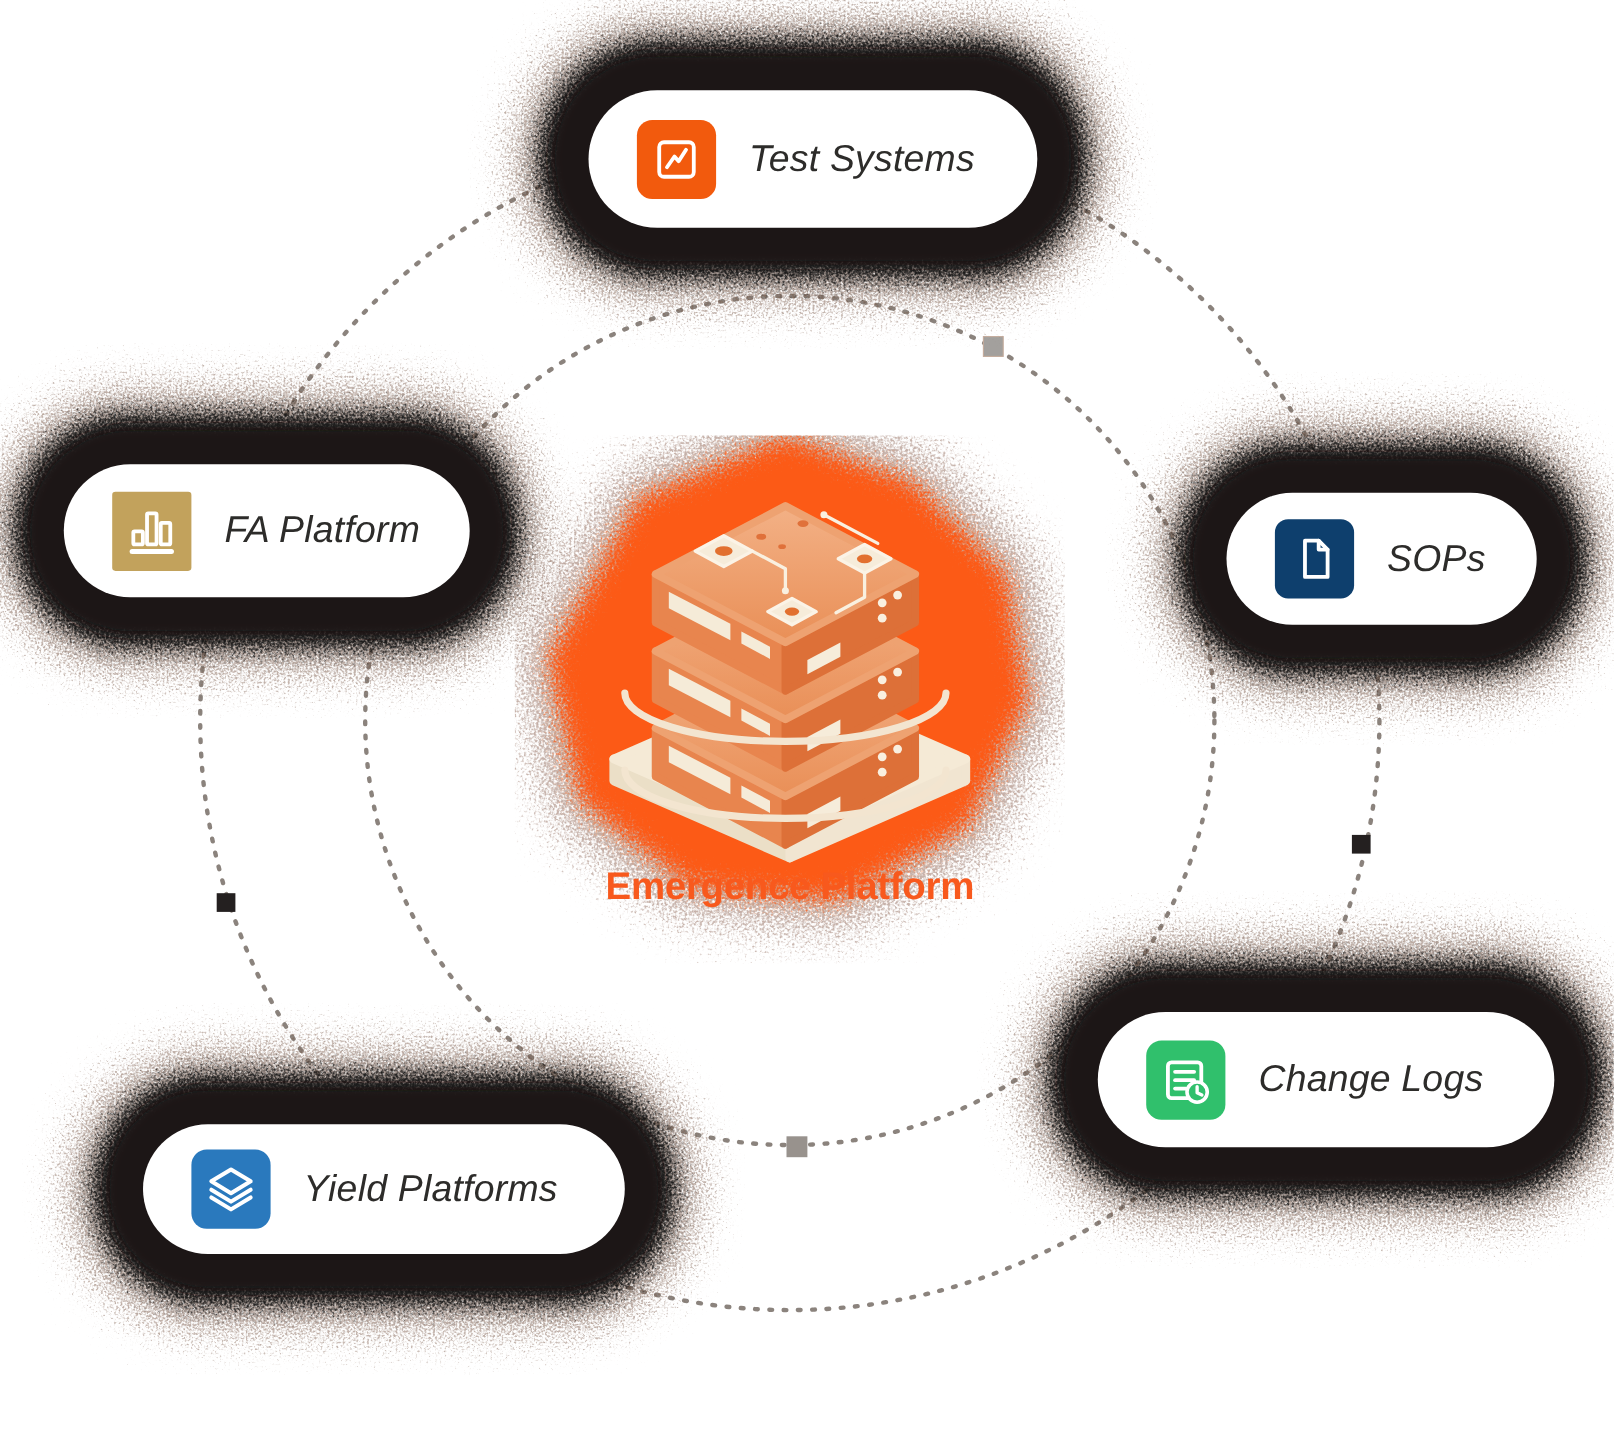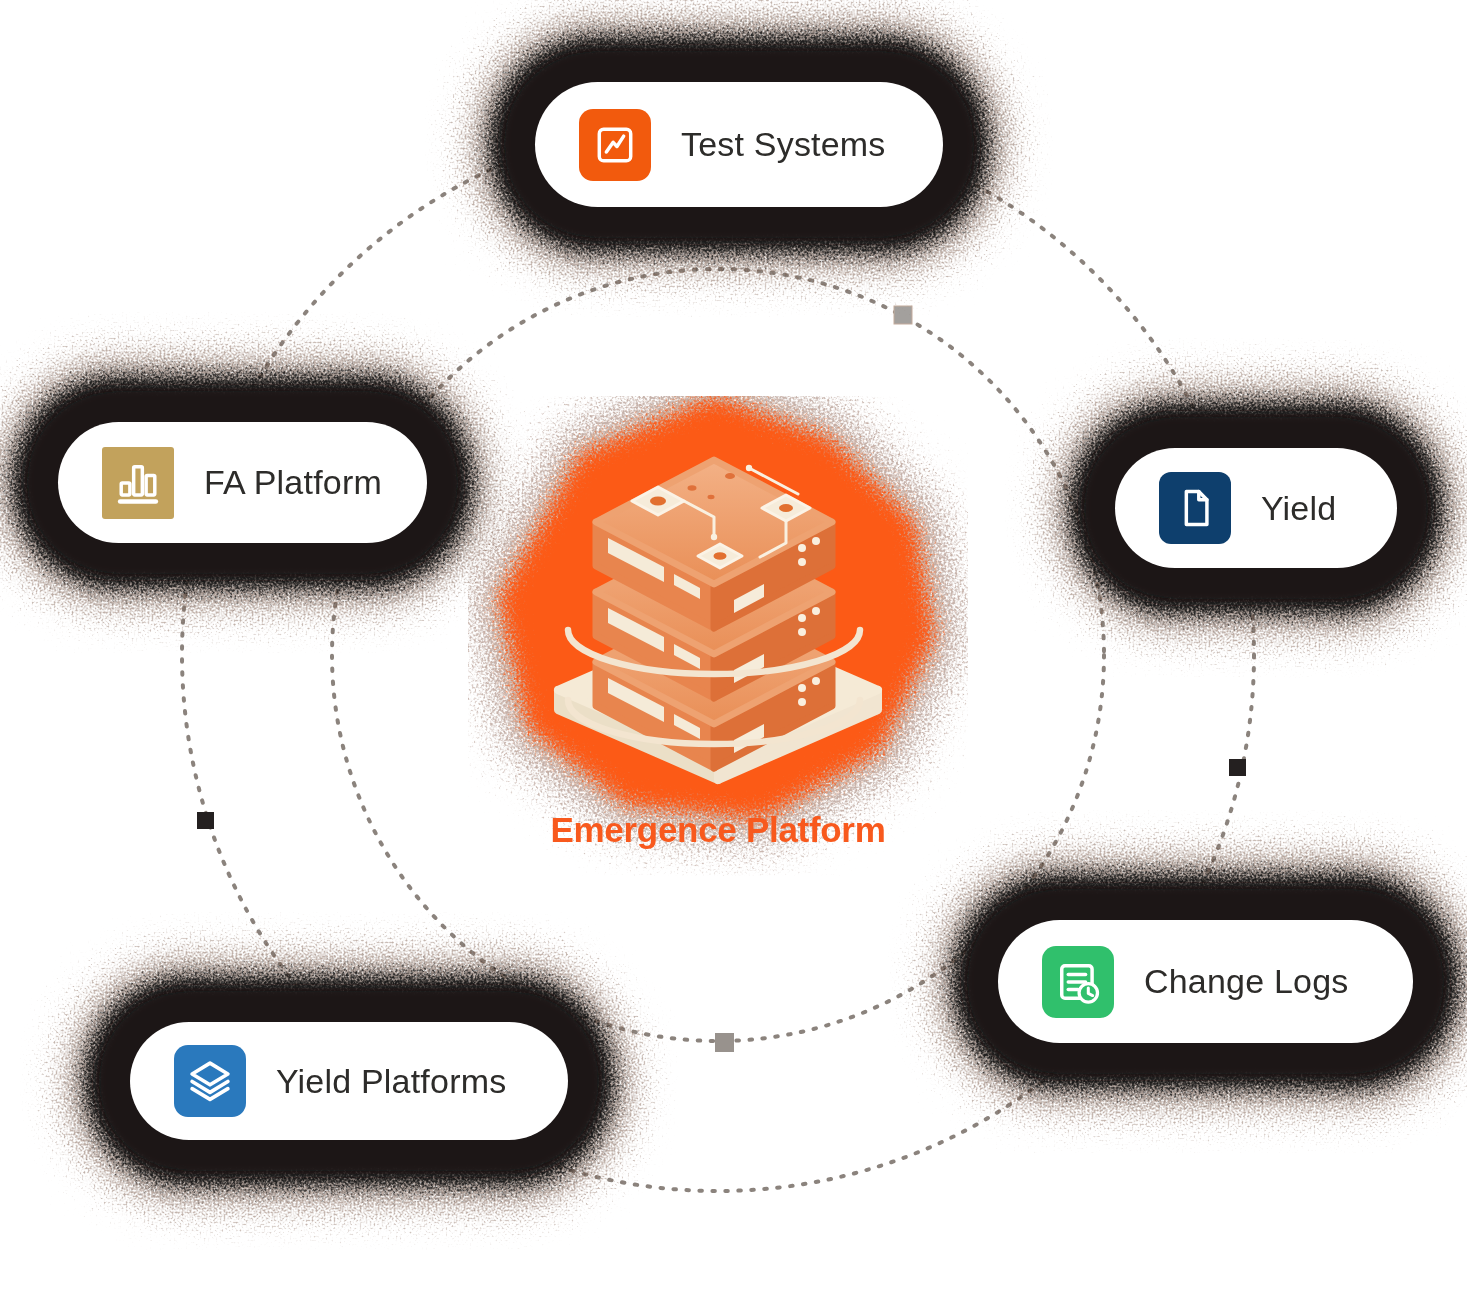--- a/index.html
+++ b/index.html
@@ -6,40 +6,40 @@
   body{
     width:1467px;height:1312px;position:relative;overflow:hidden;
     background:#ffffff;font-family:"Liberation Sans", sans-serif;
   }
   .stage{position:absolute;left:0;top:0;width:1467px;height:1312px;}
   #orbit-canvas{position:absolute;left:0;top:0;z-index:1;}
   
   #center-art{position:absolute;left:468px;top:396px;width:500px;height:480px;z-index:2;}
   .center-label{
     position:absolute;left:468px;top:786px;width:500px;z-index:3;
-    text-align:center;font-size:35px;font-weight:700;letter-spacing:-.3px;color:#f8591d;margin-top:24px;
+    text-align:center;font-size:35px;font-weight:700;letter-spacing:-.3px;color:#f8591d;
   }
   
   .node{position:absolute;z-index:4;}
   .halo{position:absolute;left:-110px;top:-110px;pointer-events:none;}
   .pill{
     position:relative;width:100%;height:100%;background:#ffffff;border-radius:999px;
     display:flex;align-items:center;padding-left:44px;box-sizing:border-box;
   }
   .icon-box{
     width:72px;height:72px;border-radius:14px;flex:0 0 auto;
     display:flex;align-items:center;justify-content:center;
   }
   .icon-box svg{width:52px;height:52px;display:block;}
   .ic-test{background:#f25a0d;}
   .ic-fa{background:#c2a25c;border-radius:3px;}
   .ic-sops{background:#0e3f6d;border-radius:12px;}
   .ic-change{background:#30c06c;}
   .ic-yield{background:#2a79bd;}
-  .label{margin-left:30px;font-size:34px;color:#2d2c2a;letter-spacing:.2px;white-space:nowrap;}
+  .label{margin-left:30px;font-size:34px;color:#2d2c2a;letter-spacing:.2px;white-space:nowrap;font-style:italic;}
   #node-test   {left:535px; top:82px;  width:408px; height:125px;}
   #node-fa     {left:58px;  top:422px; width:369px; height:121px;}
   #node-sops   {left:1115px;top:448px; width:282px; height:120px;}
   #node-change {left:998px; top:920px; width:415px; height:123px;}
   #node-yield  {left:130px; top:1022px;width:438px; height:118px;}
 </style>
 </head>
 <body>
 
 <div class="stage">
@@ -192,21 +192,21 @@
       <rect x="64" y="64" width="374" height="212" rx="106" fill="#171514" opacity="0.96" filter="url(#sprayCore)"></rect>
       <rect x="76" y="76" width="350" height="188" rx="94" fill="#1c1917" filter="url(#softBlur)"></rect>
     </svg>
     <div class="pill">
       <div class="icon-box ic-sops">
         <svg viewBox="0 0 48 48" fill="none" stroke="#ffffff" stroke-width="3.2" stroke-linecap="round" stroke-linejoin="round">
           <path d="M 16 8.8 H 27.5 L 35 16.3 V 39.2 H 16 Z"></path>
           <path d="M 27.5 8.8 V 16.3 H 35"></path>
         </svg>
       </div>
-      <span class="label">Yield</span>
+      <span class="label">SOPs</span>
     </div>
   </div>
 
   <div class="node" id="node-yield">
     <svg class="halo" width="658" height="338">
       <rect x="46" y="46" width="566" height="246" rx="123" fill="#7a5a49" opacity="0.5" filter="url(#sprayOut)"></rect>
       <rect x="64" y="64" width="530" height="210" rx="105" fill="#171514" opacity="0.96" filter="url(#sprayCore)"></rect>
       <rect x="76" y="76" width="506" height="186" rx="93" fill="#1c1917" filter="url(#softBlur)"></rect>
     </svg>
     <div class="pill">

